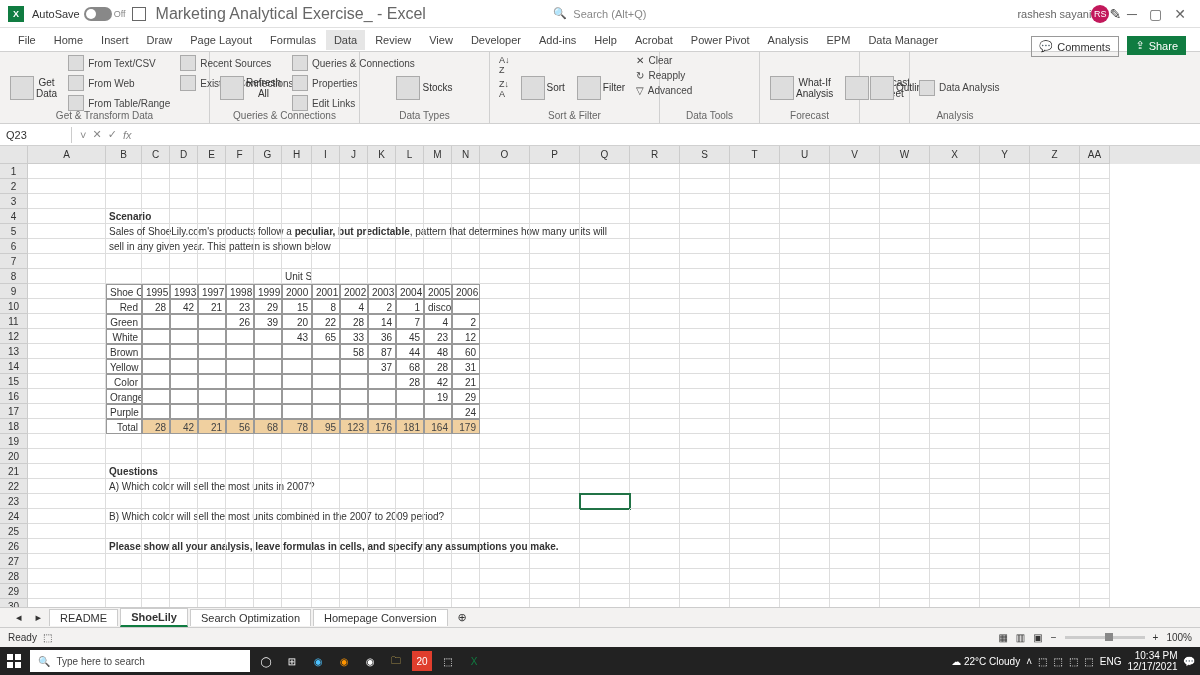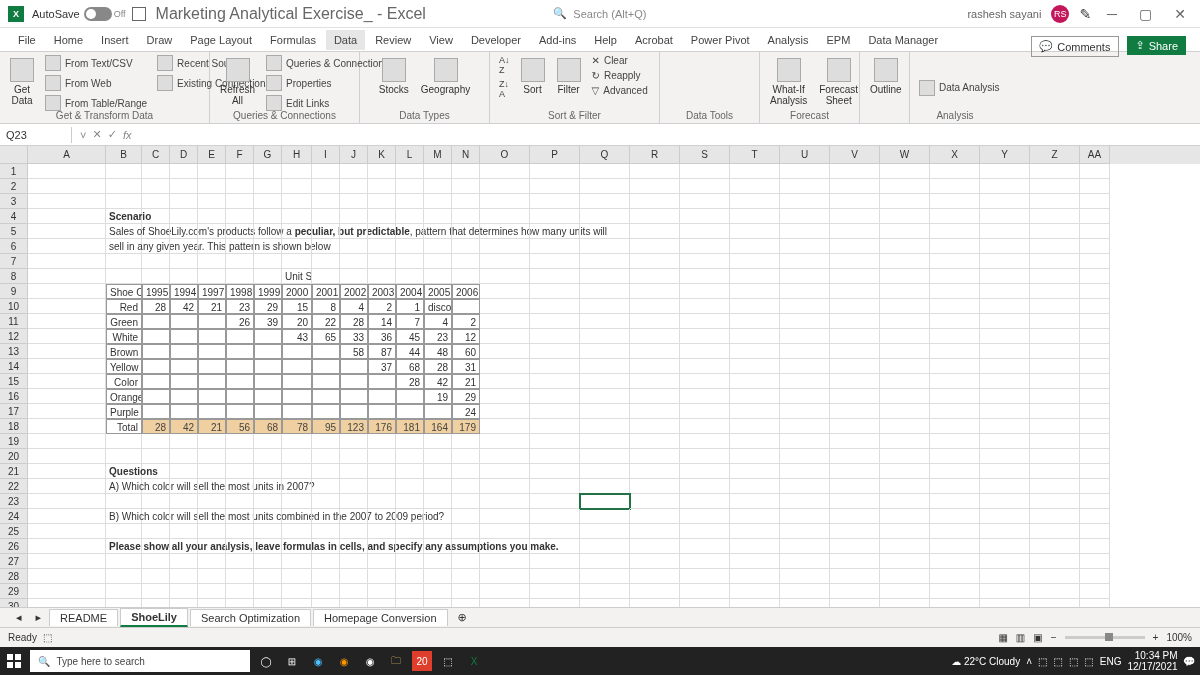--- a/index.html
+++ b/index.html
@@ -5,33 +5,33 @@
 * { margin:0; padding:0; box-sizing:border-box; font-family:'Segoe UI',Arial,sans-serif; }
 body { width:1200px; height:675px; background:#fff; overflow:hidden; font-size:11px; color:#333; }
 .titlebar { height:28px; background:#fff; display:flex; align-items:center; padding:0 8px; border-bottom:1px solid #e0e0e0; }
 .xl-icon { width:16px; height:16px; background:#107c41; color:#fff; font-size:9px; font-weight:bold; display:flex; align-items:center; justify-content:center; margin-right:8px; }
 .autosave { font-size:11px; margin-right:4px; }
 .toggle { width:28px; height:14px; background:#888; border-radius:7px; position:relative; margin-right:8px; }
 .toggle::after { content:''; width:10px; height:10px; background:#fff; border-radius:50%; position:absolute; top:2px; left:2px; }
 .save-ic { width:14px; height:14px; border:1px solid #666; margin-right:10px; }
 .doc-title { font-size:16px; color:#666; }
 .search-box { position:absolute; left:50%; transform:translateX(-50%); display:flex; align-items:center; gap:6px; font-size:11px; color:#888; }
-.tb-right { margin-left:auto; display:flex; align-items:center; gap:10px; }
+.tb-right { margin-left:auto; display:flex; align-items:center; }
 .user-badge { width:18px; height:18px; background:#c2185b; color:#fff; border-radius:50%; display:flex; align-items:center; justify-content:center; font-size:9px; }
 .win-btn { font-size:14px; color:#666; padding:0 6px; }
 .tabs { display:flex; height:24px; align-items:center; padding-left:10px; background:#fff; border-bottom:1px solid #d0d0d0; gap:2px; }
 .tab { padding:4px 8px; font-size:11px; color:#444; cursor:pointer; }
 .tab.active { background:#e6e6e6; }
 .ribbon { height:72px; background:#f3f2f1; display:flex; border-bottom:1px solid #d0d0d0; }
 .rgroup { display:flex; flex-direction:column; padding:2px 6px; border-right:1px solid #d0d0d0; position:relative; }
 .rgroup-title { font-size:10px; color:#666; text-align:center; position:absolute; bottom:2px; left:0; right:0; }
 .rgroup-body { display:flex; gap:4px; flex:1; }
 .rcol { display:flex; flex-direction:column; gap:2px; }
 .ritem { display:flex; align-items:center; gap:4px; font-size:10px; color:#444; padding:1px 3px; white-space:nowrap; cursor:pointer; }
-.ritem-big { display:flex; flex-direction:column; align-items:center; padding:4px; font-size:10px; gap:2px; cursor:pointer; }
+.ritem-big { display:flex; flex-direction:row; align-items:center; padding:4px; font-size:10px; gap:2px; cursor:pointer; }
 .ribbon-ic { width:16px; height:16px; background:#ddd; border:1px solid #aaa; }
 .ribbon-ic-big { width:24px; height:24px; background:#ddd; border:1px solid #aaa; }
 .right-rib { margin-left:auto; display:flex; align-items:flex-start; gap:8px; padding:6px; }
 .btn-outline { border:1px solid #999; padding:3px 8px; font-size:11px; display:flex; align-items:center; gap:4px; cursor:pointer; }
 .share-btn { background:#107c41; color:#fff; border:none; }
 .namebox-row { height:22px; display:flex; align-items:center; border-bottom:1px solid #d0d0d0; background:#fff; }
 .namebox { width:72px; border-right:1px solid #ccc; padding:2px 6px; font-size:11px; }
 .fx-ctrl { display:flex; align-items:center; gap:6px; padding:0 8px; color:#888; font-size:11px; }
 .fx-label { font-style:italic; }
 .formula-bar { flex:1; padding:2px 6px; }
@@ -174,24 +174,20 @@
       </div>
     </div>
     <div class="rgroup-title">Queries &amp; Connections</div>
   </div>
   <div class="rgroup" style="width:130px">
     <div class="rgroup-body" style="justify-content:center">
       <div class="ritem-big">
           <div class="ribbon-ic-big"></div>
           <span>Stocks</span>
         </div>
-      <div class="ritem-big">
-          <div class="ribbon-ic-big"></div>
-          <span>Geography</span>
-        </div>
     </div>
     <div class="rgroup-title">Data Types</div>
   </div>
   <div class="rgroup" style="width:170px">
     <div class="rgroup-body">
       <div class="rcol">
         <div class="ritem" style="font-size:9px">A↓<br>Z</div>
         <div class="ritem" style="font-size:9px">Z↓<br>A</div>
       </div>
       <div class="ritem-big">
@@ -537,21 +533,21 @@
         <div class="cell" style="width:50px;"></div>
         <div class="cell" style="width:50px;"></div>
         <div class="cell" style="width:50px;"></div>
         <div class="cell" style="width:30px;"></div>
       </div>
       <div class="row">
         <div class="rowhdr">9</div>
         <div class="cell" style="width:78px;"></div>
         <div class="cell ralign" style="width:36px;border:1px solid #999;">Shoe Color</div>
         <div class="cell ralign" style="width:28px;border:1px solid #999;">1995</div>
-        <div class="cell ralign" style="width:28px;border:1px solid #999;">1994</div>
+        <div class="cell ralign" style="width:28px;border:1px solid #999;">1993</div>
         <div class="cell ralign" style="width:28px;border:1px solid #999;">1997</div>
         <div class="cell ralign" style="width:28px;border:1px solid #999;">1998</div>
         <div class="cell ralign" style="width:28px;border:1px solid #999;">1999</div>
         <div class="cell ralign" style="width:30px;border:1px solid #999;">2000</div>
         <div class="cell ralign" style="width:28px;border:1px solid #999;">2001</div>
         <div class="cell ralign" style="width:28px;border:1px solid #999;">2002</div>
         <div class="cell ralign" style="width:28px;border:1px solid #999;">2003</div>
         <div class="cell ralign" style="width:28px;border:1px solid #999;">2004</div>
         <div class="cell ralign" style="width:28px;border:1px solid #999;">2005</div>
         <div class="cell ralign" style="width:28px;border:1px solid #999;">2006</div>

